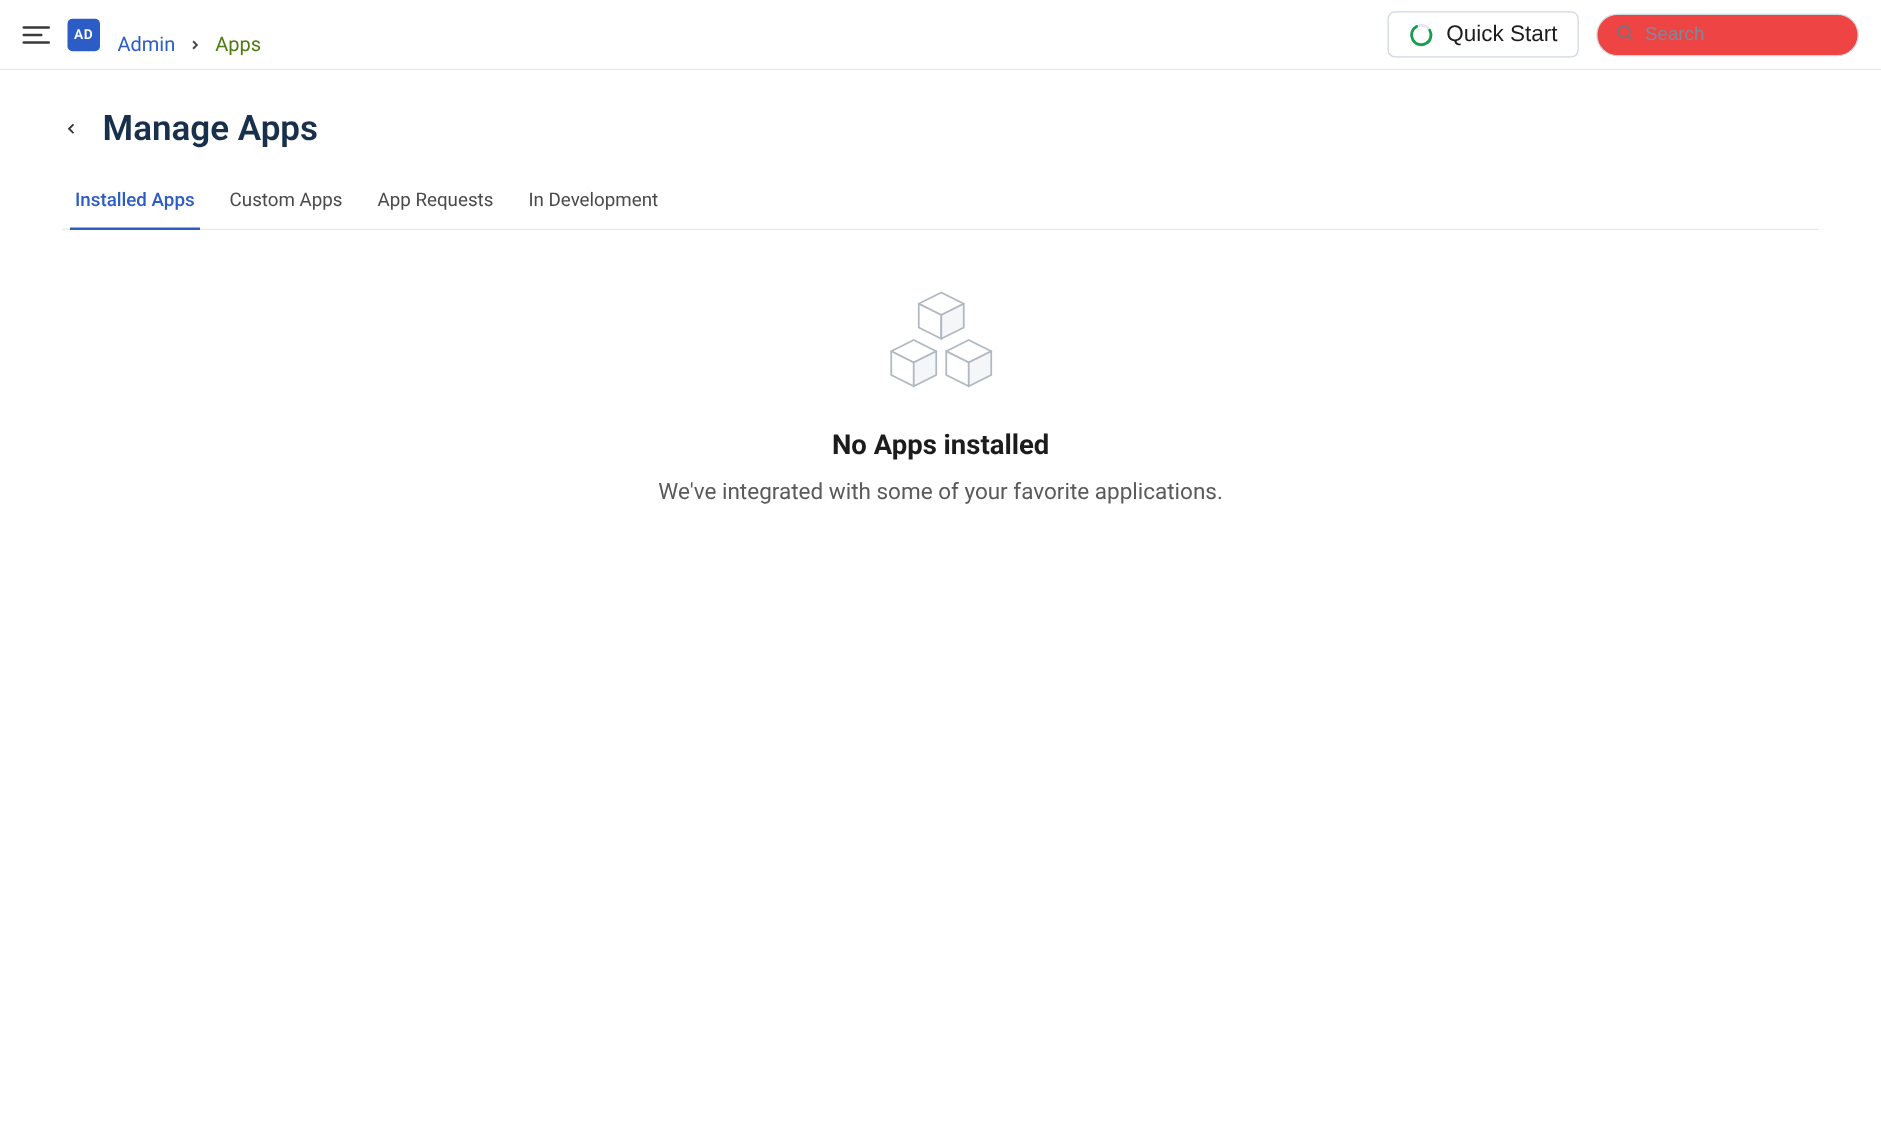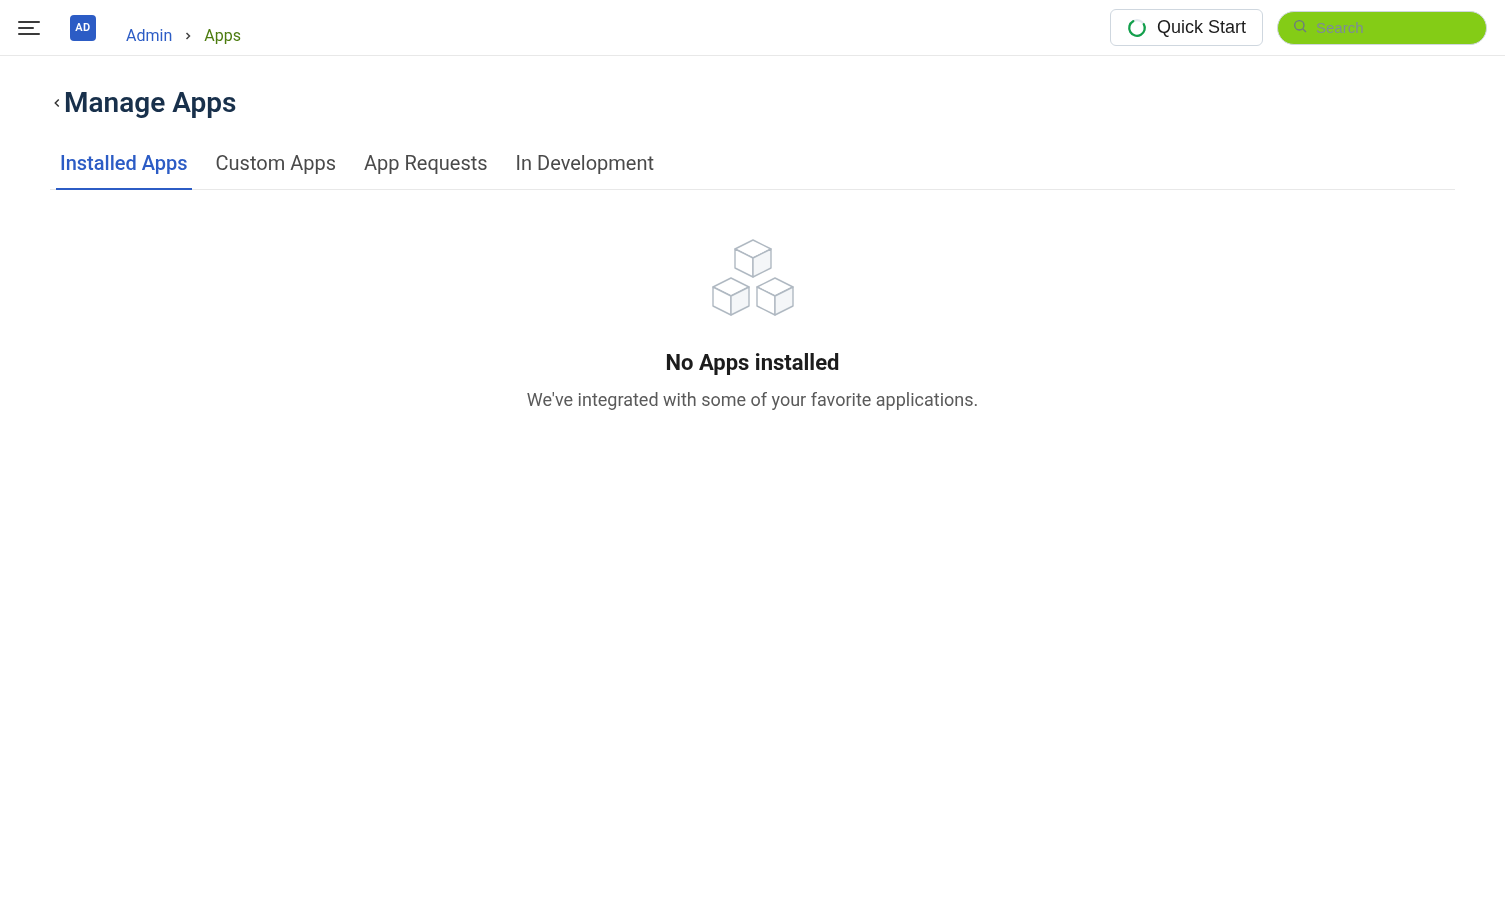--- a/index.html
+++ b/index.html
@@ -16,21 +16,21 @@
       overflow: hidden;
     }
 
     
     .header {
       display: flex;
       align-items: center;
       height: 56px;
       padding: 16px 18px;
       border-bottom: 1px solid #e8e8e8;
-      gap: 30px;
+      gap: 14px;
     }
     .hamburger {
       display: flex;
       flex-direction: column;
       justify-content: center;
       gap: 4px;
       width: 22px;
       height: 22px;
       cursor: pointer;
     }
@@ -103,21 +103,21 @@
     }
 
     .search-box {
       display: flex;
       align-items: center;
       gap: 8px;
       border: 1px solid #cfd7df;
       border-radius: 18px;
       padding: 6px 14px;
       width: 210px;
-      background: #84cc16;
+      background: #ef4444;
     }
     .search-box input {
       border: none;
       outline: none;
       font-size: 15px;
       flex: 1;
       color: #333;
       background: transparent;
     }
     .search-box input::placeholder {
@@ -128,20 +128,21 @@
     }
 
     
     .page {
       padding: 30px 50px 0 50px;
     }
 
     .page-header {
       display: flex;
       align-items: center;
+      gap: 18px;
       margin-bottom: 28px;
     }
     .back-chevron {
       cursor: pointer;
       color: #333;
       display: flex;
       align-items: center;
     }
     .page-title {
       font-size: 28px;
@@ -151,21 +152,21 @@
 
     
     .tabs {
       display: flex;
       gap: 28px;
       border-bottom: 1px solid #e8e8e8;
       padding-left: 10px;
     }
     .tab {
       padding: 4px 0 14px 0;
-      font-size: 20px;
+      font-size: 15px;
       color: #4a4a4a;
       cursor: pointer;
       position: relative;
     }
     .tab.active {
       color: #2c5cc5;
       font-weight: 500;
     }
     .tab.active::after {
       content: "";

